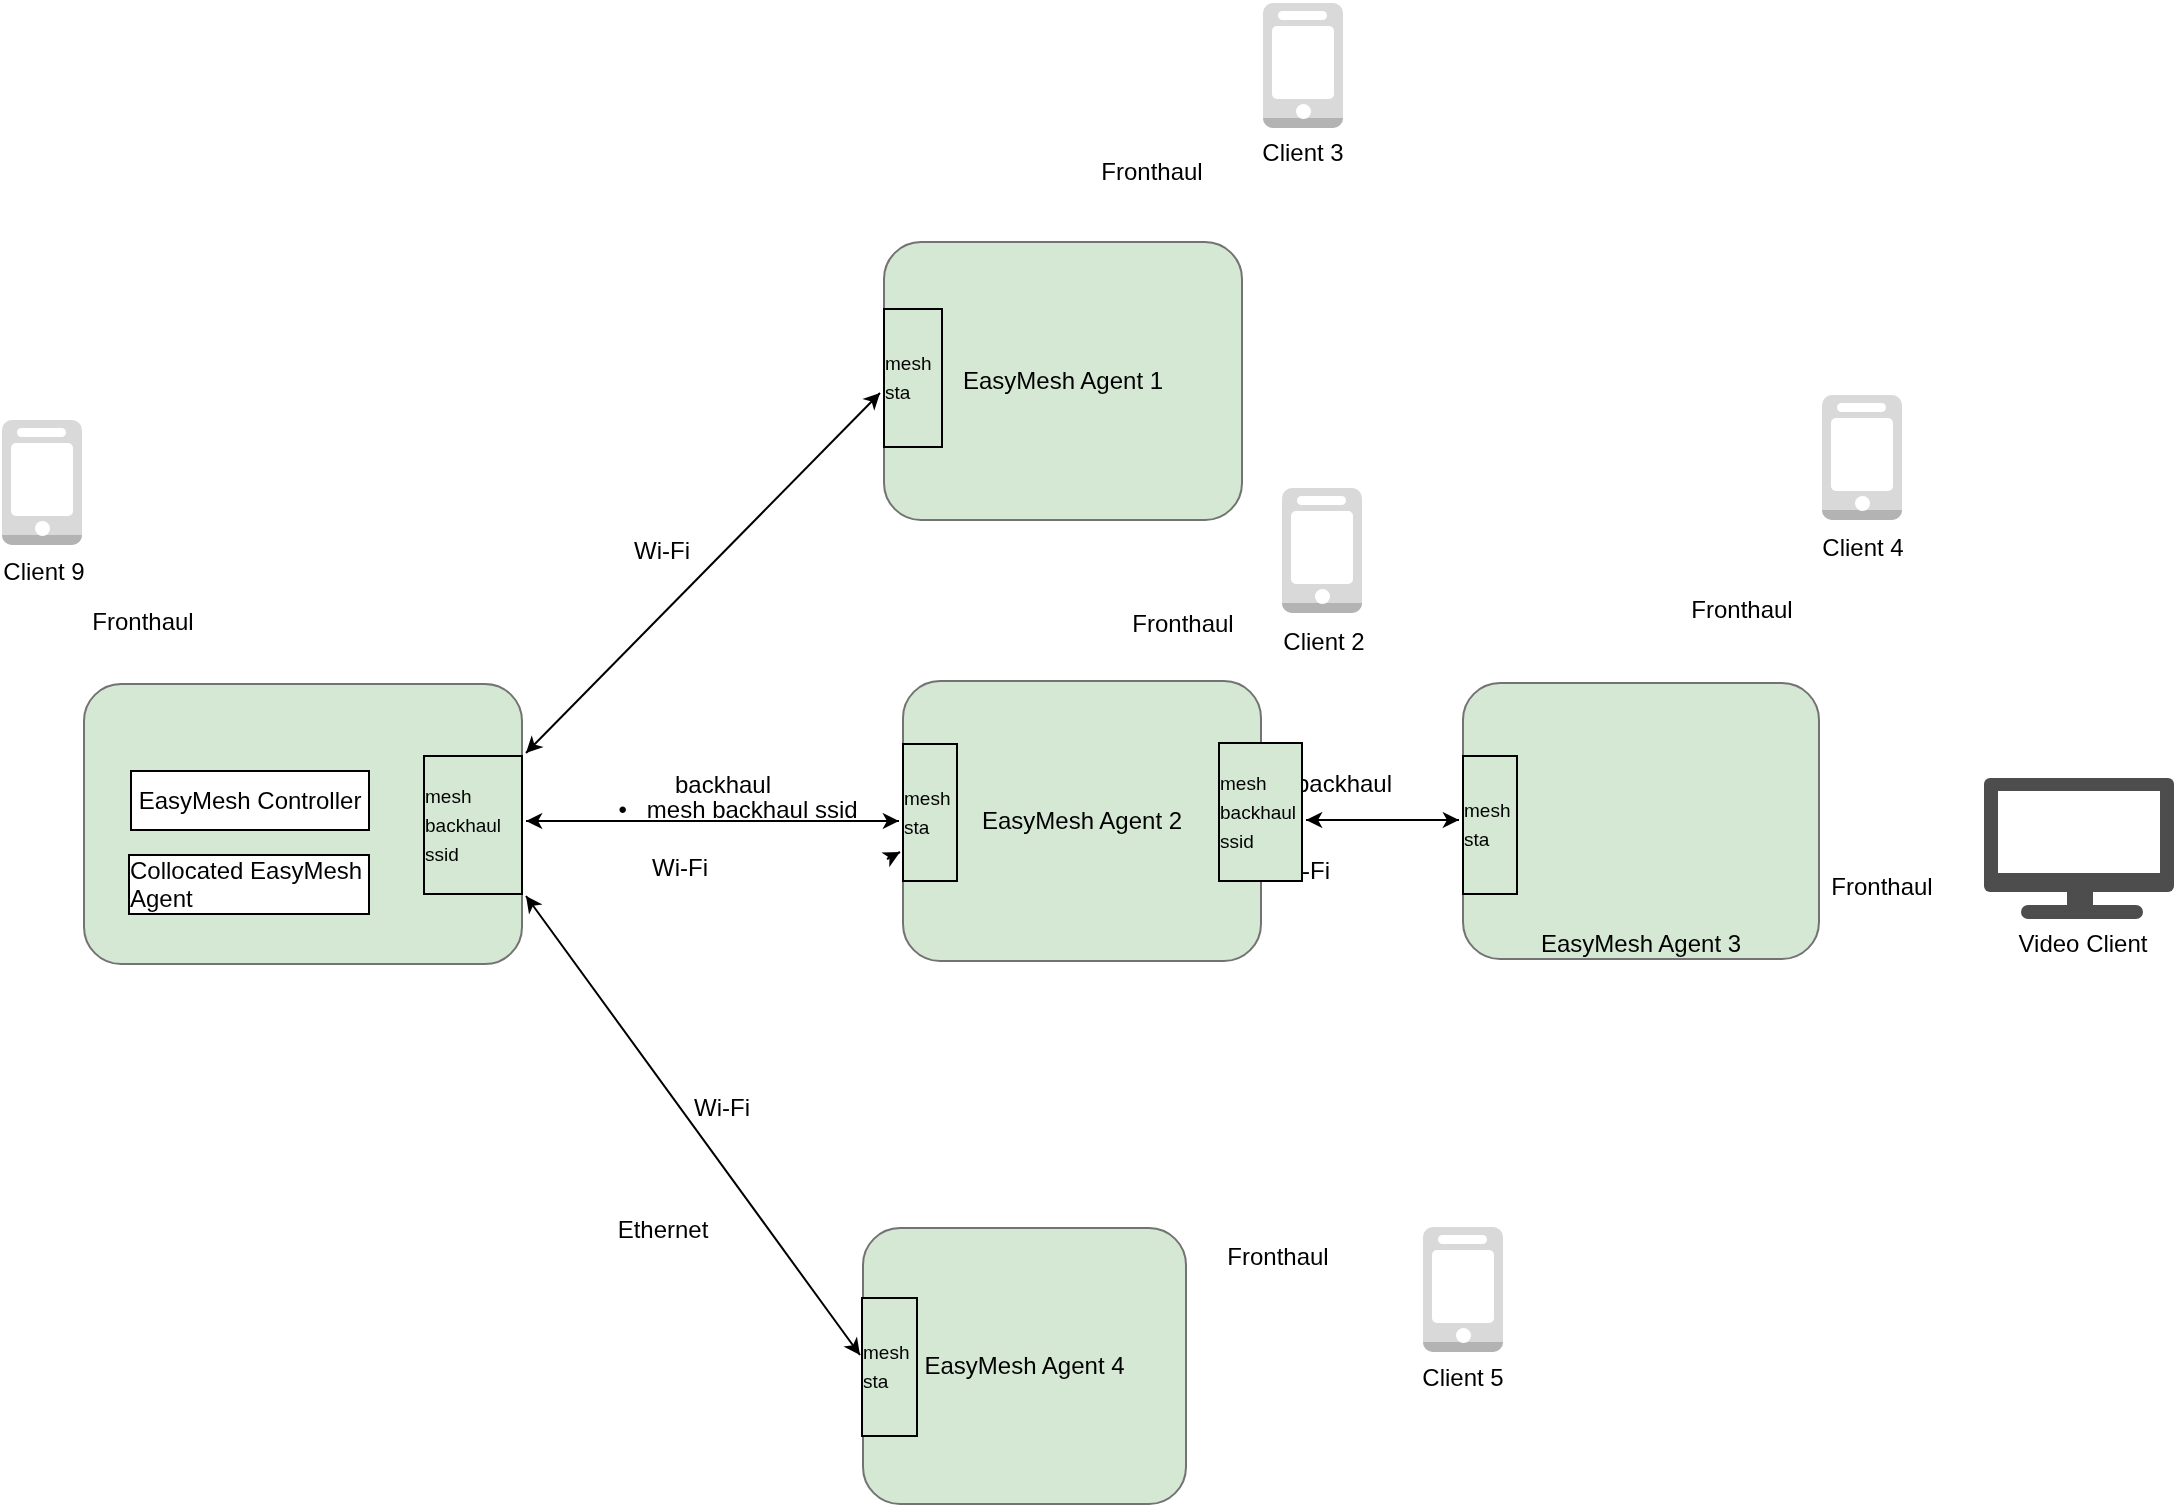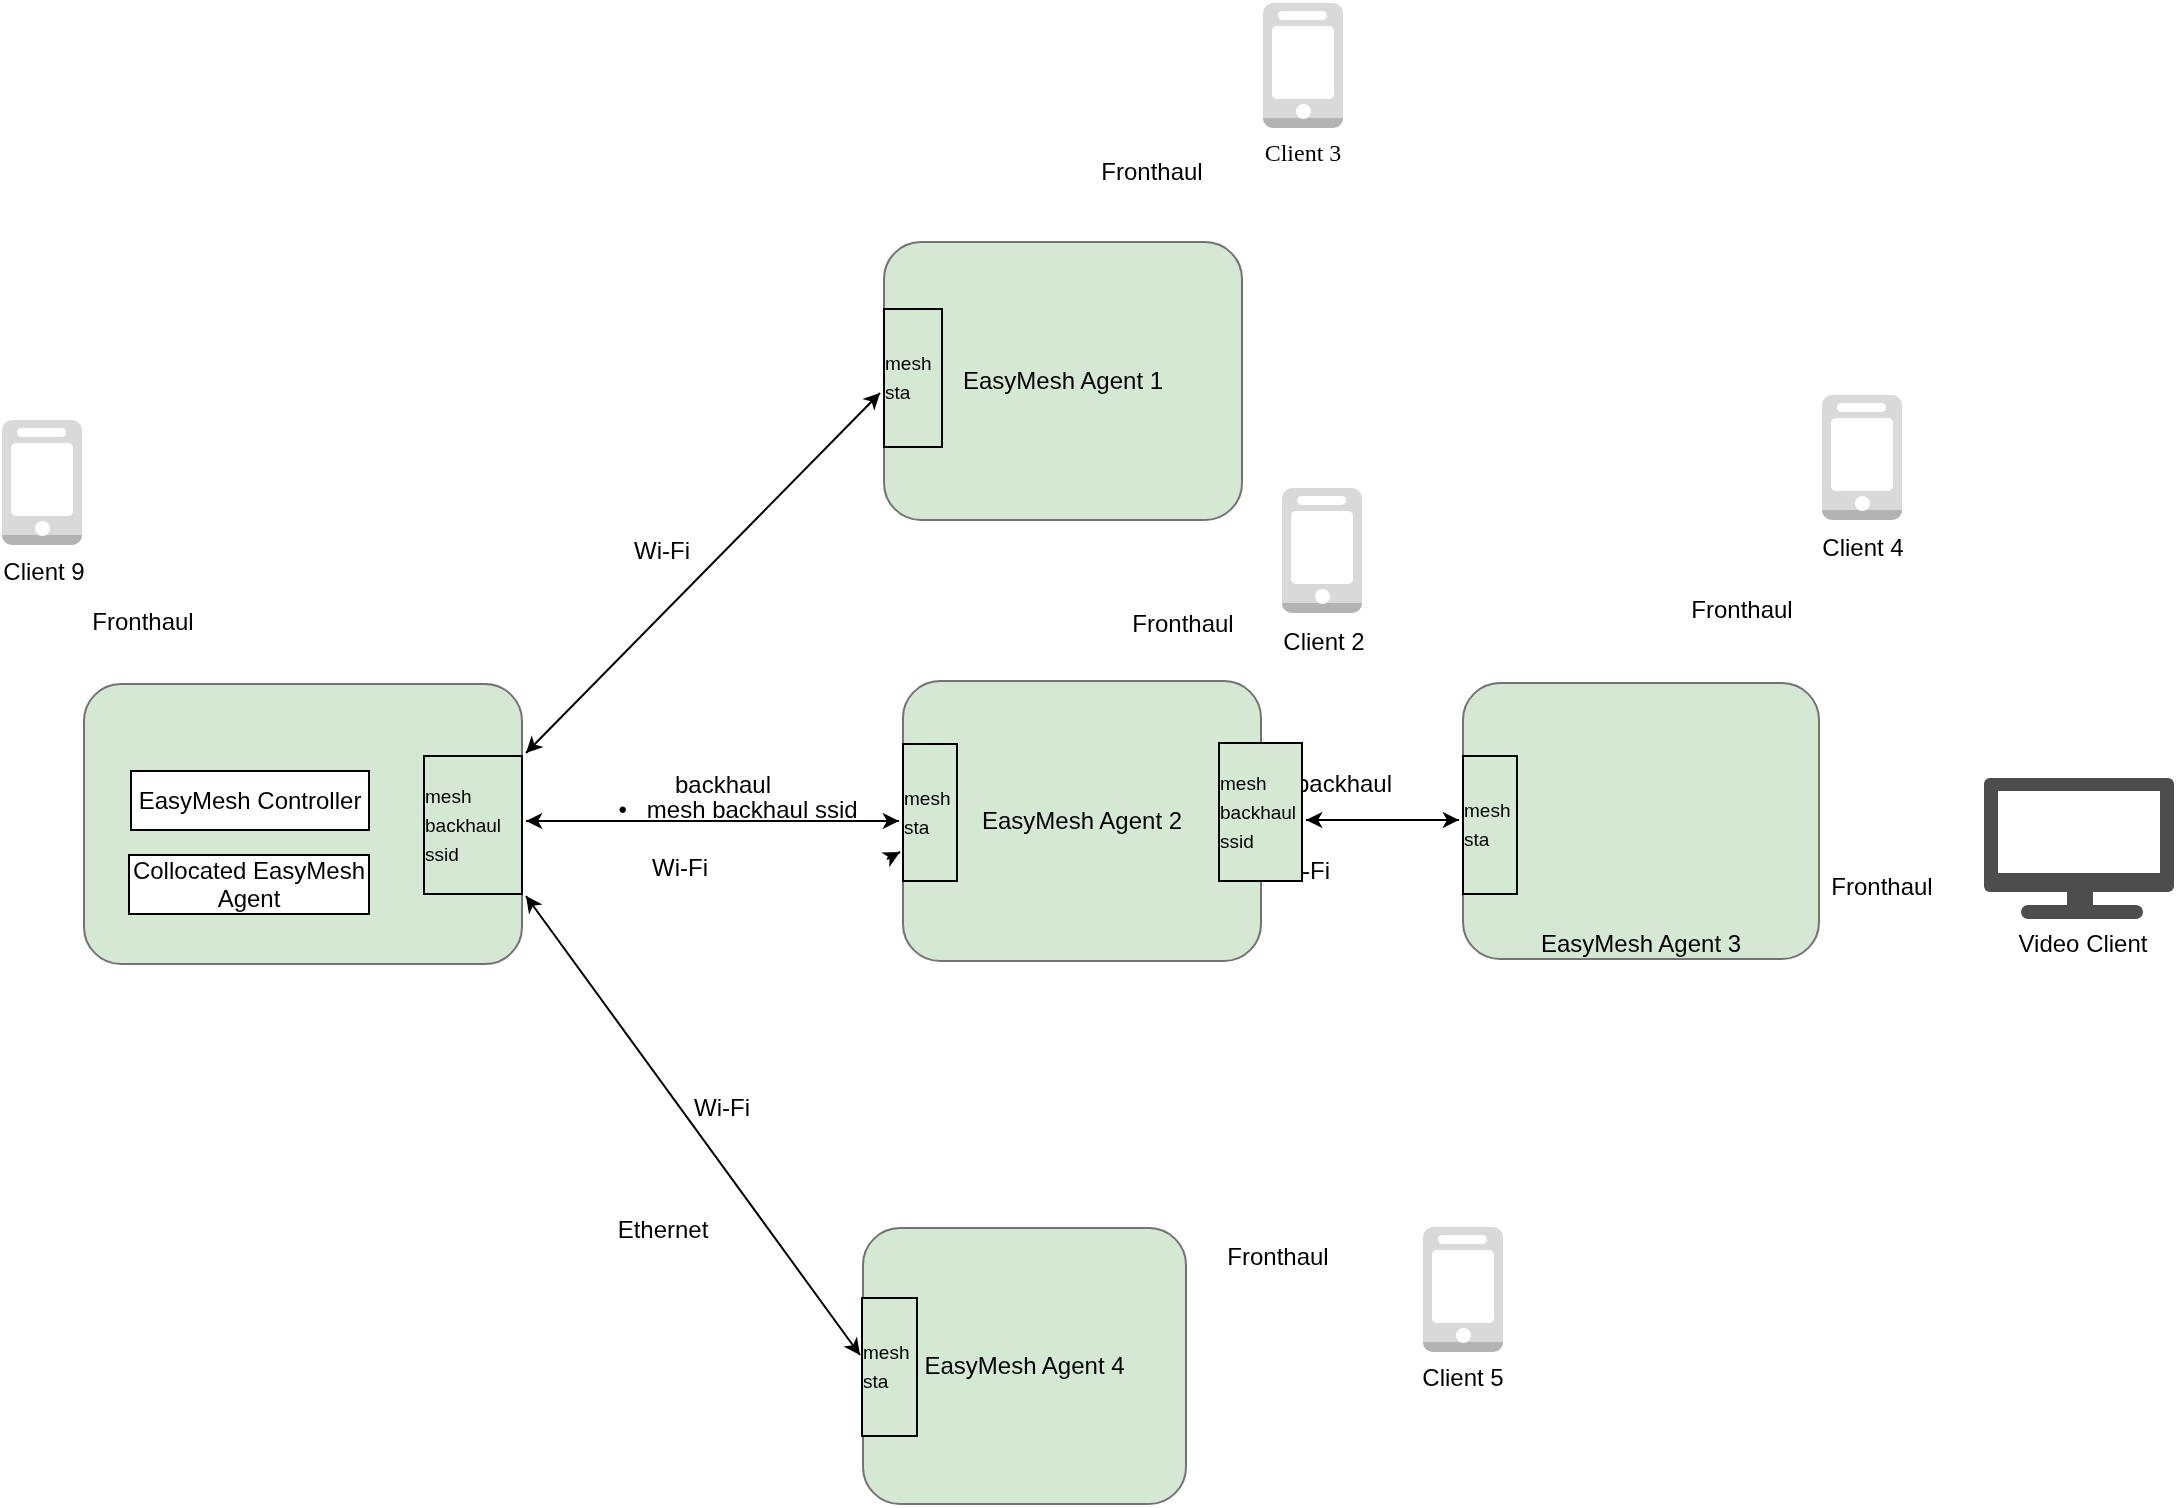--- a/index.html
+++ b/index.html
@@ -5,21 +5,21 @@
   html,body{margin:0;padding:0;background:#ffffff;}
   #canvas{position:relative;width:2180px;height:1508px;background:#ffffff;overflow:hidden;
           font-family:"Liberation Sans", sans-serif;color:#000;}
   .node{position:absolute;background:#d5e8d4;border:2px solid #737373;border-radius:38px;
         box-sizing:border-box;display:flex;align-items:center;justify-content:center;z-index:2;}
   .node-title{font-size:24px;white-space:nowrap;}
   .port{position:absolute;background:#d5e8d4;border:2px solid #000;box-sizing:border-box;
         display:flex;flex-direction:column;justify-content:center;align-items:flex-start;
         font-size:19px;line-height:29px;z-index:3;}
   .whitebox{position:absolute;background:#fff;border:2px solid #000;box-sizing:border-box;
-        display:flex;align-items:center;justify-content:center;text-align:center;
+        display:flex;align-items:center;justify-content:center;
         font-size:24px;line-height:28px;z-index:3;}
   .lbl{position:absolute;font-size:24px;white-space:nowrap;transform:translate(-50%,-50%);z-index:3;}
   .lbl.pre{white-space:pre;}
   .lbl.under{z-index:1;}
   .phone{position:absolute;width:80px;height:125px;background:#d9d9d9;border-radius:10px;z-index:2;}
   .phone .band{position:absolute;left:0;bottom:0;width:100%;height:10px;background:#b3b3b3;
         border-radius:0 0 10px 10px;}
   .phone .speaker{position:absolute;left:15px;top:8px;width:49px;height:9px;background:#fff;border-radius:5px;}
   .phone .screen{position:absolute;left:9px;top:23px;width:62px;height:73px;background:#fff;border-radius:5px;}
   .phone .home{position:absolute;left:33px;top:101px;width:15px;height:15px;background:#fff;border-radius:50%;}
@@ -95,21 +95,21 @@
     <div class="home"></div>
   </div>
   <div class="lbl" style="left:1324px;top:642px;">Client 2</div>
 
   <div class="phone" style="left:1263px;top:3px;">
     <div class="band"></div>
     <div class="speaker"></div>
     <div class="screen"></div>
     <div class="home"></div>
   </div>
-  <div class="lbl" style="left:1303px;top:153px;font-family:Liberation Serif, serif;">Client 3</div>
+  <div class="lbl" style="left:1303px;top:153px;">Client 3</div>
 
   <div class="phone" style="left:1822px;top:395px;">
     <div class="band"></div>
     <div class="speaker"></div>
     <div class="screen"></div>
     <div class="home"></div>
   </div>
   <div class="lbl" style="left:1863px;top:548px;">Client 4</div>
 
   <div class="phone" style="left:1423px;top:1227px;">

